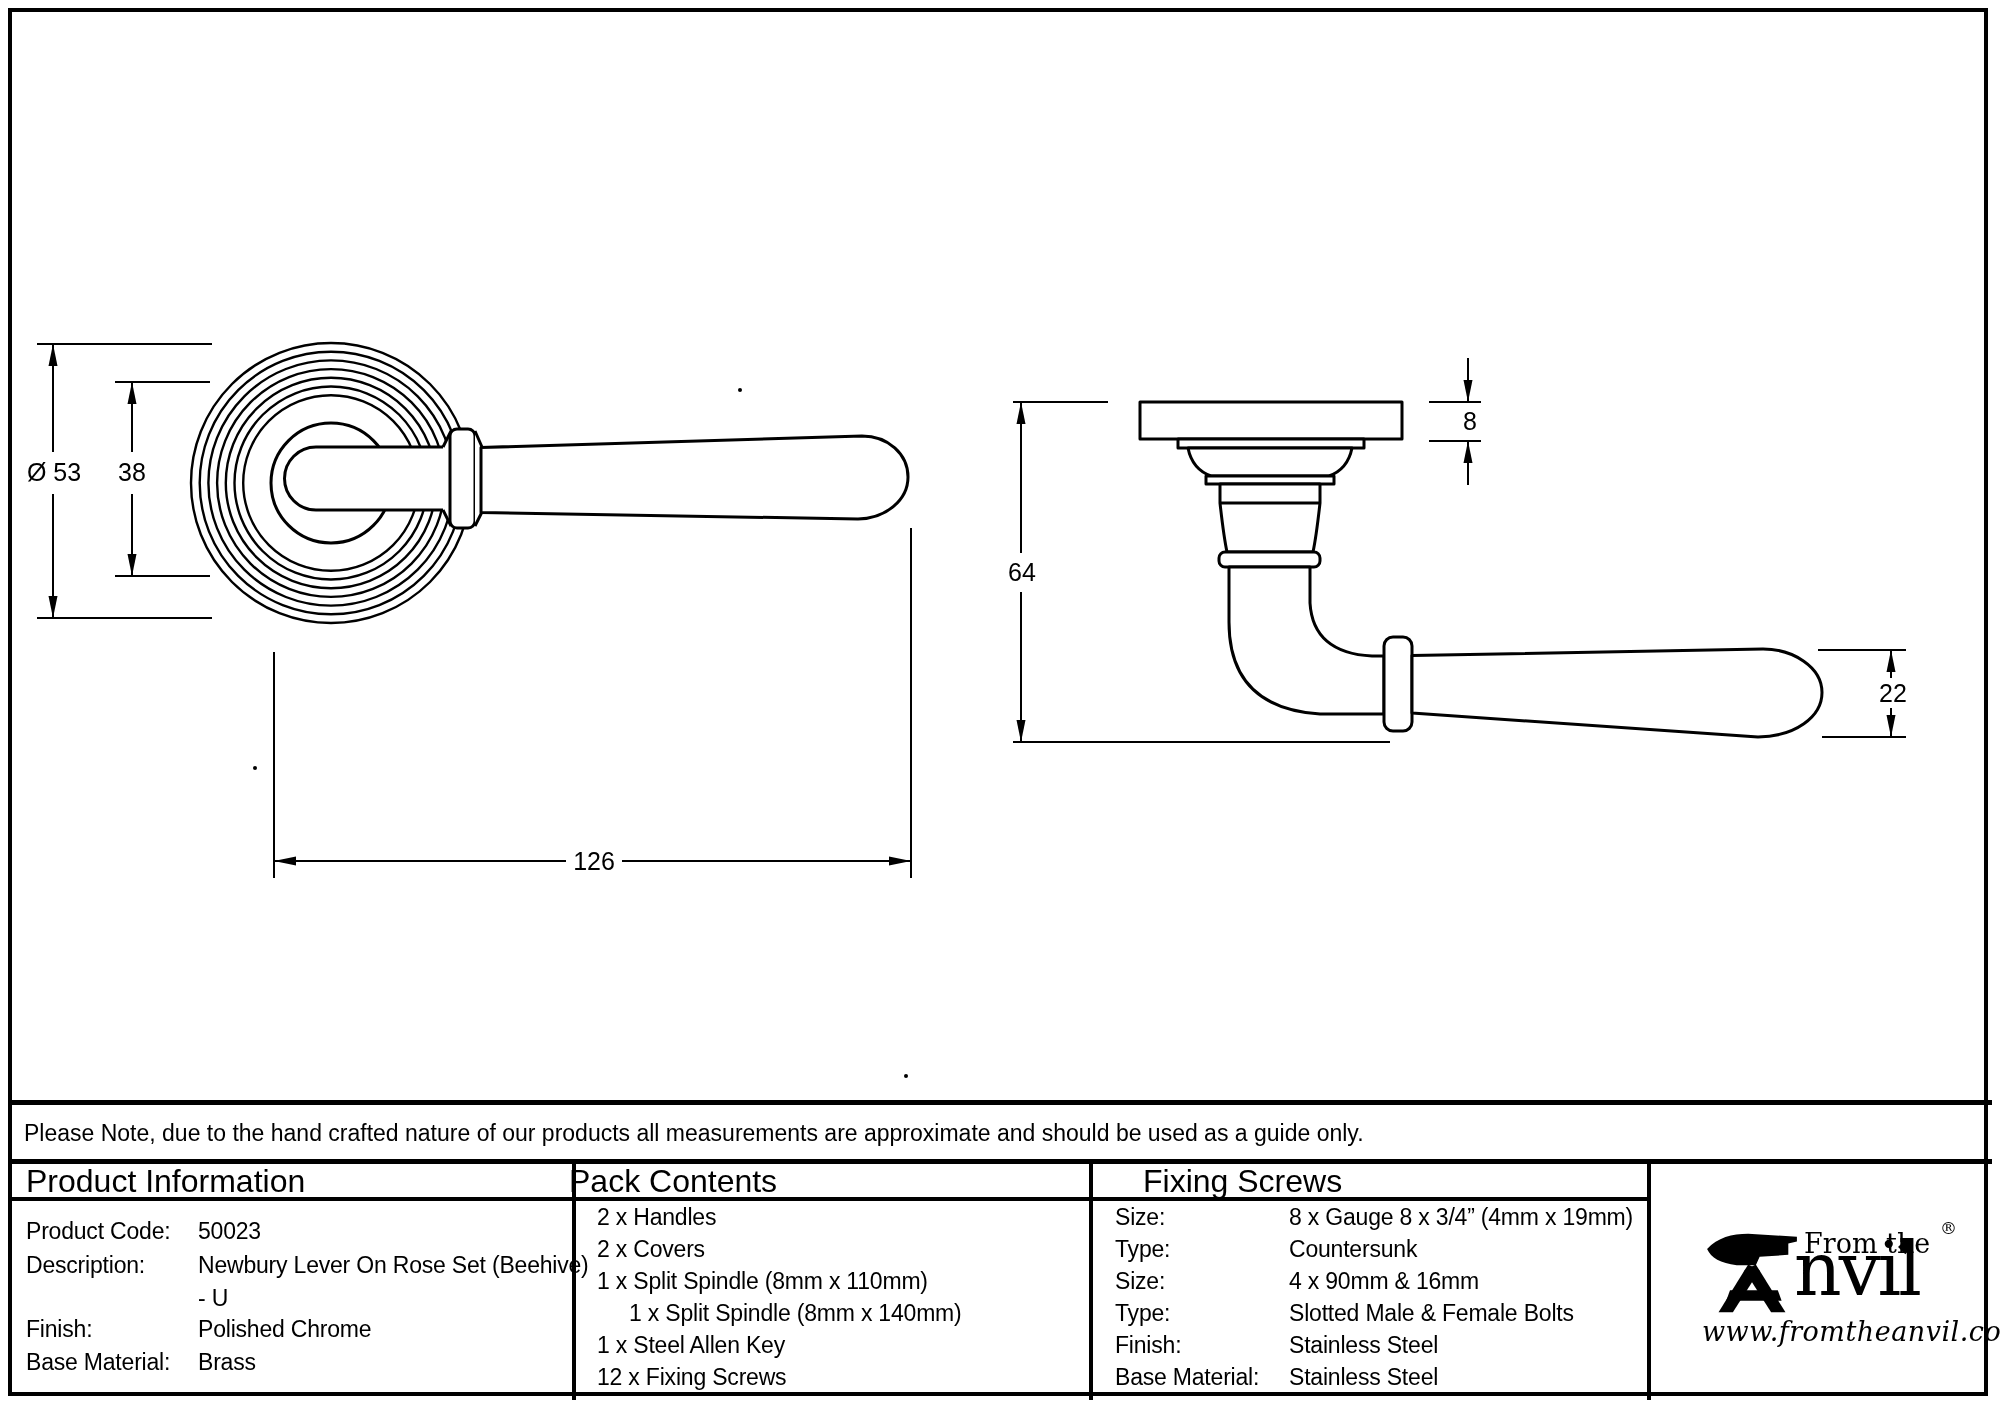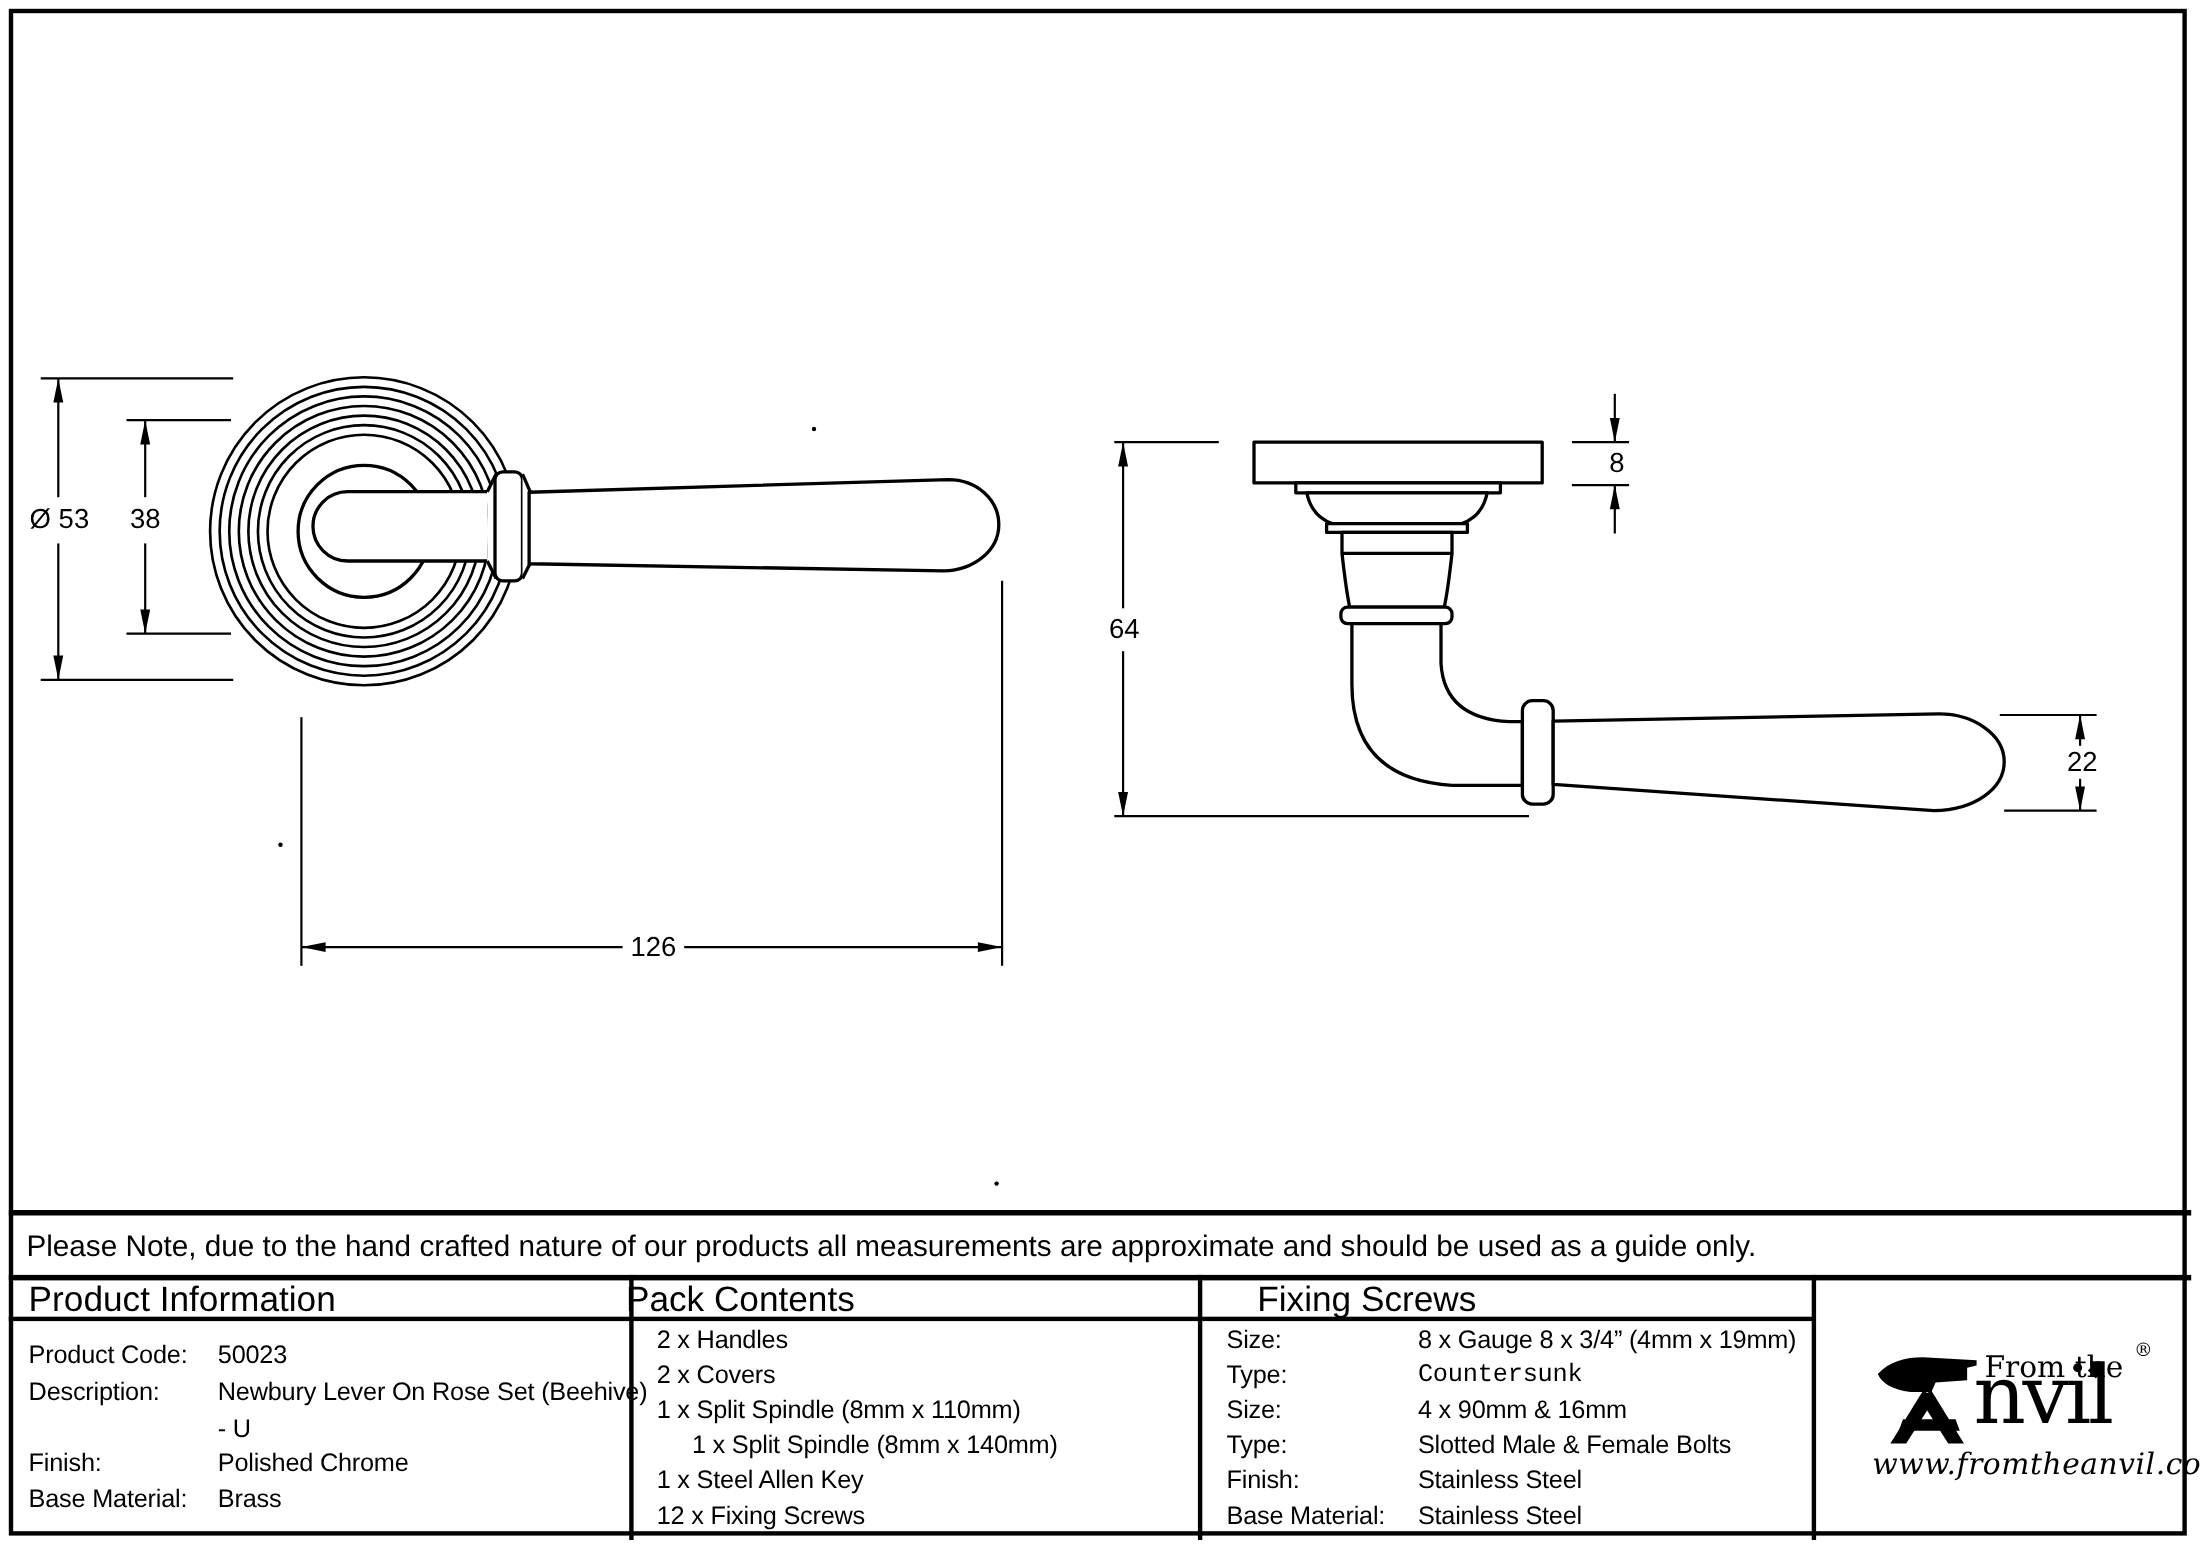--- a/index.html
+++ b/index.html
@@ -3,21 +3,21 @@
 <meta charset="utf-8">
 <style>
   html,body{margin:0;padding:0;background:#fff;}
   .page{position:relative;width:2000px;height:1408px;background:#fff;overflow:hidden;
         font-family:"Liberation Sans",sans-serif;color:#000;}
   .abs{position:absolute;}
   .border-outer{position:absolute;left:8px;top:8px;width:1980px;height:1388px;
         border:4px solid #000;box-sizing:border-box;}
   .hline{position:absolute;background:#000;}
   .vline{position:absolute;background:#000;}
-  .note-text{font-size:27px;line-height:28px;white-space:nowrap;}
+  .note-text{font-size:23px;line-height:28px;white-space:nowrap;}
   .th{font-size:32px;line-height:28px;white-space:nowrap;}
   .cell{font-size:23px;line-height:28px;white-space:nowrap;letter-spacing:-0.2px;}
   .logo{position:absolute;left:1700px;top:1222px;width:268px;height:136px;}
   .logo *{font-weight:normal;}
   .logo-fromthe{position:absolute;left:104px;top:6px;font-family:"DejaVu Serif",serif;font-size:27px;}
   .logo-diamond{position:absolute;left:198px;top:12px;font-family:"DejaVu Sans",sans-serif;font-size:19px;}
   .logo-reg{position:absolute;left:240px;top:-4px;font-family:"DejaVu Serif",serif;font-size:17px;}
   .logo-word{position:absolute;left:94px;top:10px;font-family:"DejaVu Serif",serif;font-size:74px;
              line-height:74px;letter-spacing:-3px;}
   .logo-url{position:absolute;left:2px;top:94px;font-family:"DejaVu Serif",serif;font-style:italic;
@@ -161,21 +161,21 @@
   <div class="abs cell" style="left:597px;top:1203px;">2 x Handles</div>
   <div class="abs cell" style="left:597px;top:1235px;">2 x Covers</div>
   <div class="abs cell" style="left:597px;top:1267px;">1 x Split Spindle (8mm x 110mm)</div>
   <div class="abs cell" style="left:629px;top:1299px;">1 x Split Spindle (8mm x 140mm)</div>
   <div class="abs cell" style="left:597px;top:1331px;">1 x Steel Allen Key</div>
   <div class="abs cell" style="left:597px;top:1363px;">12 x Fixing Screws</div>
 
   <div class="abs cell" style="left:1115px;top:1203px;">Size:</div>
   <div class="abs cell" style="left:1289px;top:1203px;">8 x Gauge 8 x 3/4” (4mm x 19mm)</div>
   <div class="abs cell" style="left:1115px;top:1235px;">Type:</div>
-  <div class="abs cell" style="left:1289px;top:1235px;font-family:Liberation Mono, monospace;">Countersunk</div>
+  <div class="abs cell" style="left:1289px;top:1235px;">Countersunk</div>
   <div class="abs cell" style="left:1115px;top:1267px;">Size:</div>
   <div class="abs cell" style="left:1289px;top:1267px;text-align:right;">4 x 90mm &amp; 16mm</div>
   <div class="abs cell" style="left:1115px;top:1299px;">Type:</div>
   <div class="abs cell" style="left:1289px;top:1299px;">Slotted Male &amp; Female Bolts</div>
   <div class="abs cell" style="left:1115px;top:1331px;">Finish:</div>
   <div class="abs cell" style="left:1289px;top:1331px;">Stainless Steel</div>
   <div class="abs cell" style="left:1115px;top:1363px;">Base Material:</div>
   <div class="abs cell" style="left:1289px;top:1363px;">Stainless Steel</div>
 
   <div class="logo">

